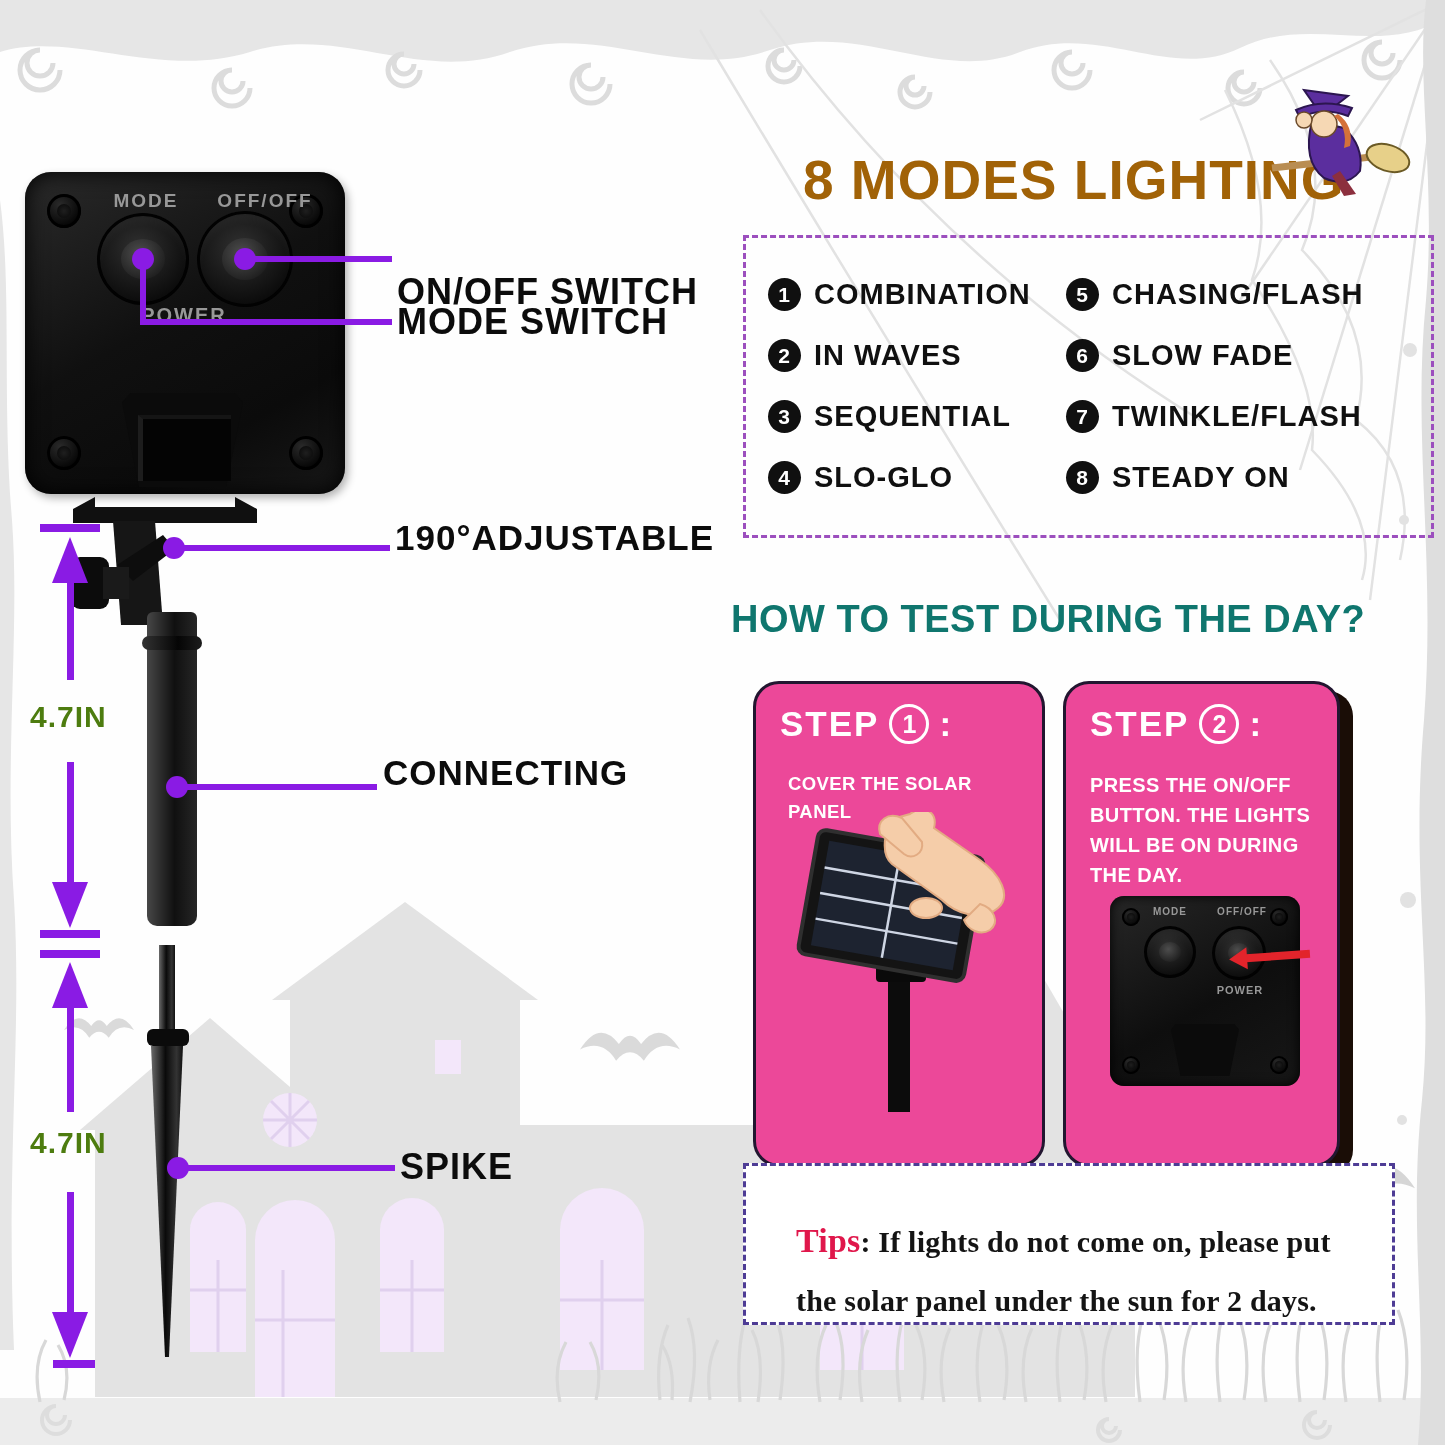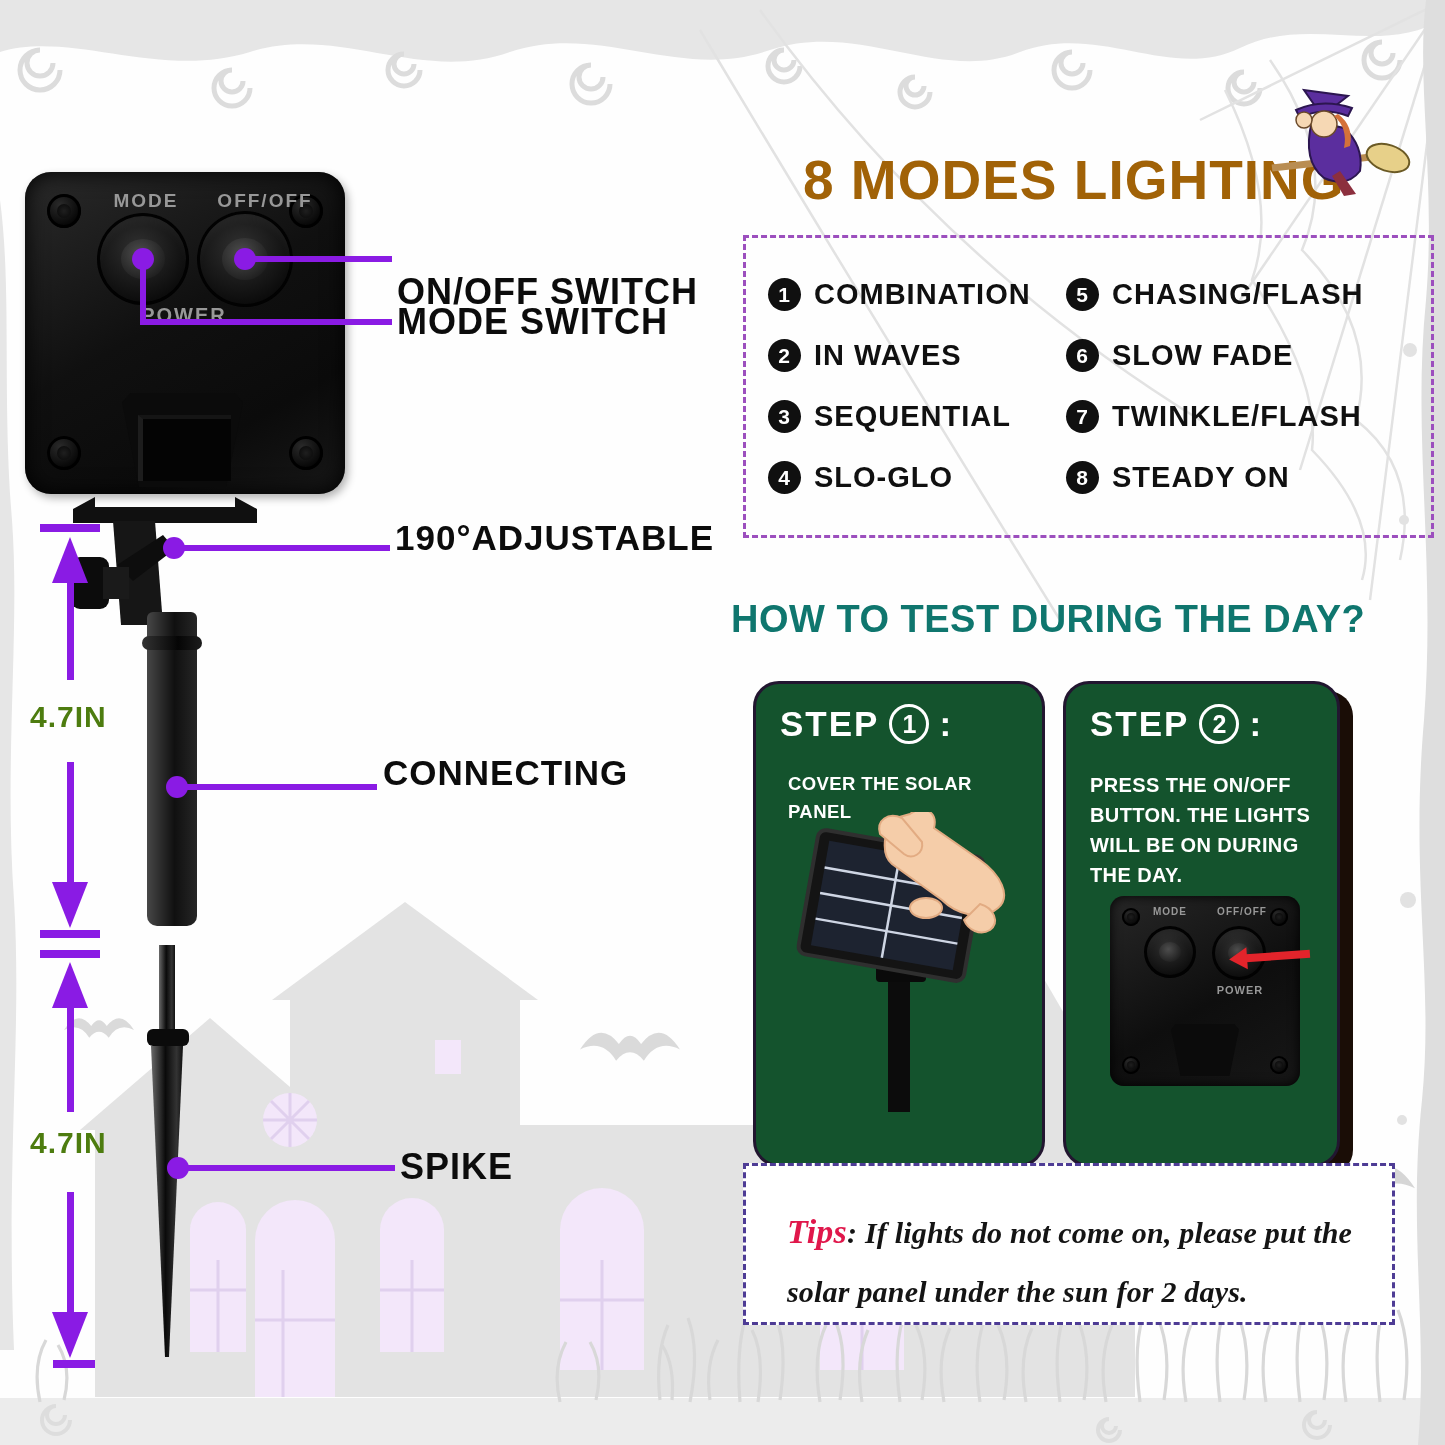--- a/index.html
+++ b/index.html
@@ -50,21 +50,21 @@
   .modes-box{position:absolute;left:743px;top:235px;width:691px;height:303px;
              border:3px dashed #9c4fbe;box-sizing:border-box;}
   .modes-col{position:absolute;top:40px;display:flex;flex-direction:column;gap:28px;}
   .mode-item{display:flex;align-items:center;gap:13px;font-size:29px;font-weight:900;
              letter-spacing:1px;color:#101010;white-space:nowrap;}
   .badge{width:33px;height:33px;border-radius:50%;background:#101010;color:#fff;flex:0 0 33px;
          font-size:21px;font-weight:700;display:flex;align-items:center;justify-content:center;}
   .heading2{position:absolute;left:731px;top:598px;font-size:38px;font-weight:900;
             letter-spacing:0.5px;color:#0f766e;white-space:nowrap;}
 
-  .step-panel{position:absolute;top:681px;height:486px;background:#14532d;
+  .step-panel{position:absolute;top:681px;height:486px;background:#ec4899;
               border:3px solid #221630;border-radius:26px;box-sizing:border-box;color:#fff;}
   .panel-1{left:753px;width:292px;}
   .panel-2{left:1063px;width:277px;box-shadow:14px 9px 0 -1px #1a0d06;}
   .step-title{position:absolute;left:24px;top:20px;display:flex;align-items:center;gap:10px;
               font-size:35px;font-weight:900;letter-spacing:2px;}
   .step-num{width:40px;height:40px;border:3px solid #fff;border-radius:50%;box-sizing:border-box;
             display:flex;align-items:center;justify-content:center;font-size:25px;font-weight:700;letter-spacing:0;}
   .step-body{position:absolute;left:24px;top:86px;font-weight:800;letter-spacing:0.4px;line-height:1.5;}
   .panel-1 .step-body{font-size:18.5px;width:250px;margin-left:8px;}
   .panel-2 .step-body{font-size:20px;width:230px;}
@@ -77,21 +77,21 @@
   .mini .screw::after{left:5px;top:5px;width:8px;height:8px;}
   .mini .dev-label{font-size:10px;letter-spacing:1px;}
   .mini .btn-inner{width:22px;height:20px;}
   .red-arrow{position:absolute;left:136px;top:56px;width:64px;height:8px;background:#e2242b;transform:rotate(-4deg);}
   .red-arrow::before{content:"";position:absolute;left:-17px;top:-7px;width:0;height:0;
         border-top:11px solid transparent;border-bottom:11px solid transparent;border-right:18px solid #e2242b;}
 
   
   .tips{position:absolute;left:743px;top:1163px;width:652px;height:162px;background:#ffffff;
         border:3px dashed #4e3c95;box-sizing:border-box;padding:28px 26px 0 34px;}
-  .tips p{margin:7px;font-family:"Liberation Serif",serif;font-style:italic;font-weight:700;
+  .tips p{margin:16px;font-family:"Liberation Serif",serif;font-weight:700;
         font-size:30px;line-height:1.85;color:#141414;letter-spacing:0.2px;}
   .tips-label{color:#e0174b;font-size:34px;}
 </style>
 </head>
 <body>
 
 <div class="canvas">
 
   <svg class="decor" style="left:0;top:0" width="1445" height="130" viewBox="0 0 1445 130">
     <path d="M0,0 H1445 V18 C1380,58 1310,14 1240,48 C1170,82 1100,22 1020,52 C940,84 860,20 770,50

